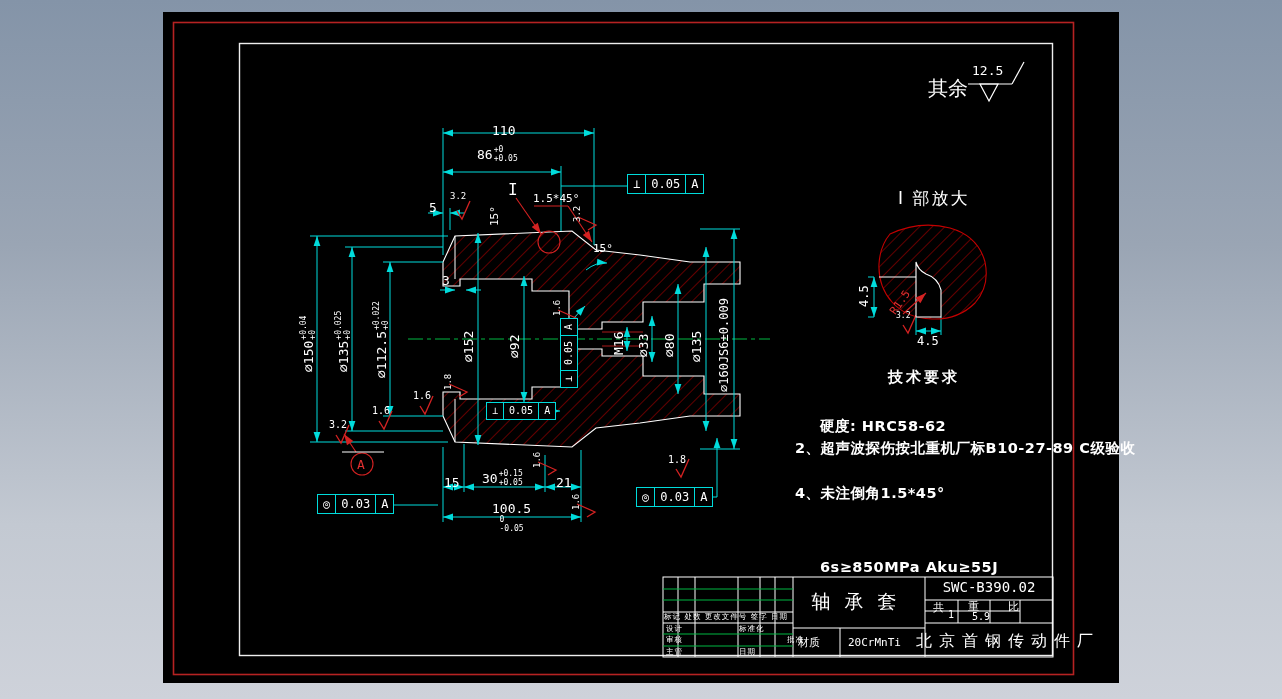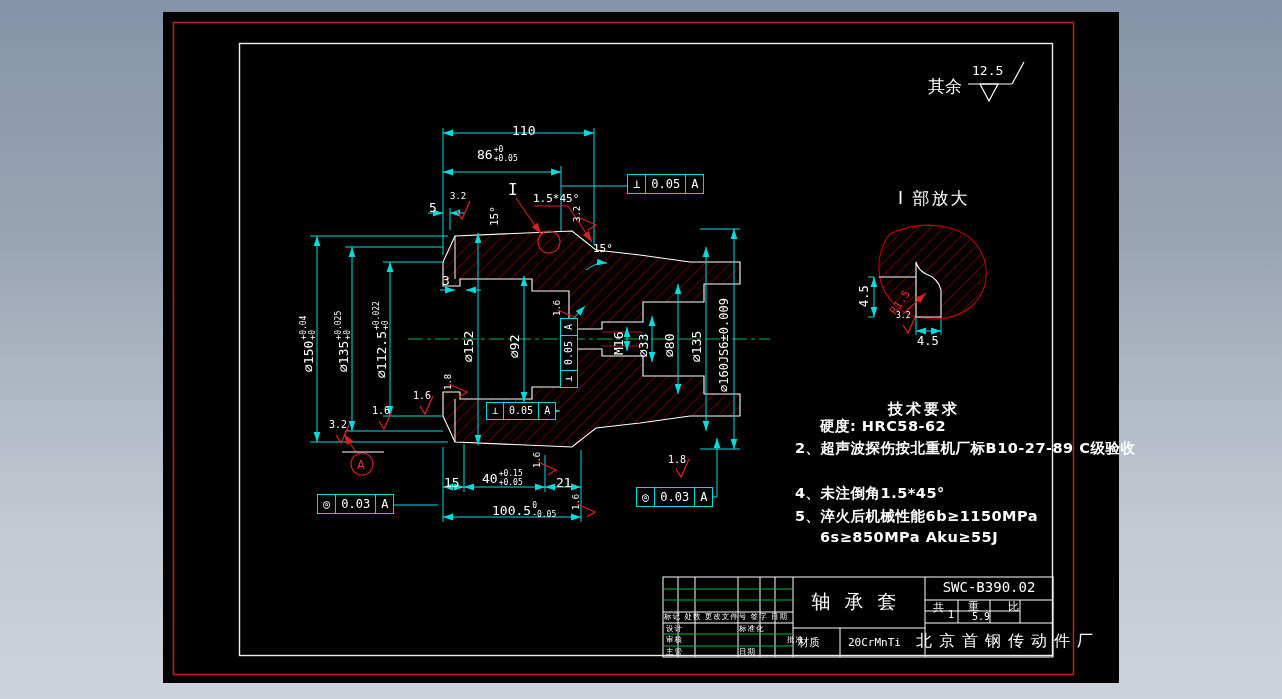--- a/index.html
+++ b/index.html
@@ -172,24 +172,24 @@
       <line x1="663" y1="623" x2="793" y2="623"></line>
       <g stroke="#00b843">
         <line x1="663" y1="589" x2="793" y2="589"></line>
         <line x1="663" y1="600" x2="793" y2="600"></line>
         <line x1="663" y1="634" x2="793" y2="634"></line>
         <line x1="663" y1="646" x2="793" y2="646"></line>
       </g>
     </g>
   </svg>
 
-  <div class="lbl cjk" style="left:928px;top:78px;font-size:17px;">其余</div>
+  <div class="lbl cjk" style="left:928px;top:78px;font-size:20px;">其余</div>
   <div class="lbl" style="left:972px;top:64px;font-size:13px;">12.5</div>
 
-  <div class="lbl" style="left:512px;top:124px;text-align:center;">110</div>
+  <div class="lbl" style="left:492px;top:124px;text-align:center;">110</div>
   <div class="lbl dimstack" style="left:477px;top:146px;">
     <span>86</span>
     <span class="tol">
         <i style="font-style:normal">+0</i>
         <i style="font-style:normal">+0.05</i>
       </span>
   </div>
   <div class="lbl" style="left:429px;top:201px;">5</div>
   <div class="lbl rot" style="left:489px;top:226px;font-size:11px;">15°</div>
   <div class="lbl" style="left:508px;top:182px;font-size:16px;">I</div>
@@ -222,28 +222,28 @@
   <div class="lbl rot" style="left:462px;top:362px;">∅152</div>
   <div class="lbl rot" style="left:508px;top:358px;">∅92</div>
   <div class="lbl rot" style="left:612px;top:355px;">M16</div>
   <div class="lbl rot" style="left:637px;top:357px;">∅33</div>
   <div class="lbl rot" style="left:663px;top:357px;">∅80</div>
   <div class="lbl rot" style="left:690px;top:362px;">∅135</div>
   <div class="lbl rot" style="left:718px;top:392px;font-size:12px;">∅160JS6±0.009</div>
 
   <div class="lbl" style="left:444px;top:476px;">15</div>
   <div class="lbl dimstack" style="left:482px;top:470px;">
-    <span>40</span>
+    <span>30</span>
     <span class="tol">
         <i style="font-style:normal">+0.15</i>
         <i style="font-style:normal">+0.05</i>
       </span>
   </div>
   <div class="lbl" style="left:556px;top:476px;">21</div>
-  <div class="lbl dimstack" style="left:492px;top:502px;">
+  <div class="lbl dimstack" style="left:492px;top:502px;flex-direction:column;">
     <span>100.5</span>
     <span class="tol">
         <i style="font-style:normal">0</i>
         <i style="font-style:normal">-0.05</i>
       </span>
   </div>
 
   <div class="fcf" style="left:627px;top:174px;">
     <span>⊥</span>
     <span>0.05</span>
@@ -281,26 +281,25 @@
   <div class="lbl rot" style="left:533px;top:468px;font-size:9px;">1.6</div>
   <div class="lbl rot" style="left:572px;top:510px;font-size:9px;">1.6</div>
   <div class="lbl" style="left:668px;top:455px;font-size:10px;">1.8</div>
   <div class="lbl" style="left:896px;top:312px;font-size:8px;">3.2</div>
 
   <div class="lbl cjk" style="left:898px;top:190px;font-size:17px;letter-spacing:2px;">I 部放大</div>
   <div class="lbl rot" style="left:858px;top:307px;font-size:12px;">4.5</div>
   <div class="lbl" style="left:917px;top:335px;font-size:12px;">4.5</div>
   <div class="lbl red" style="left:888px;top:310px;font-size:11px;transform:rotate(-55deg);transform-origin:0 0;">R1.5</div>
 
-  <div class="tech" style="left:888px;top:368px;font-size:15px;letter-spacing:3px;margin-top:32px;">技术要求</div>
+  <div class="tech" style="left:888px;top:368px;font-size:15px;letter-spacing:3px;">技术要求</div>
   <div class="tech" style="left:820px;top:417px;">硬度: HRC58-62</div>
   <div class="tech" style="left:795px;top:439px;">2、超声波探伤按北重机厂标B10-27-89 C级验收</div>
   <div class="tech" style="left:795px;top:484px;">4、未注倒角1.5*45°</div>
-  <div class="tech" style="left:795px;top:507px;">5、淬火后机械性能6b≥1150MPa</div>
-  <div class="tech" style="left:820px;top:529px;">6s≥850MPa Aku≥55J</div>
+  <div class="tech" style="left:820px;top:559px;">6s≥850MPa Aku≥55J</div>
 
   <div class="lbl cjk" style="left:795px;top:592px;width:122px;text-align:center;font-size:19px;letter-spacing:4px;">轴 承 套</div>
   <div class="lbl" style="left:928px;top:580px;width:122px;text-align:center;font-size:14px;">SWC-B390.02</div>
   <div class="lbl cjk" style="left:798px;top:637px;font-size:11px;">材质</div>
   <div class="lbl" style="left:848px;top:637px;font-size:11px;">20CrMnTi</div>
   <div class="lbl cjk" style="left:916px;top:633px;font-size:16px;letter-spacing:7px;">北京首钢传动件厂</div>
   <div class="lbl cjk" style="left:933px;top:602px;font-size:11px;">共</div>
   <div class="lbl" style="left:948px;top:610px;font-size:10px;">1</div>
   <div class="lbl cjk" style="left:968px;top:601px;font-size:11px;">重</div>
   <div class="lbl" style="left:972px;top:612px;font-size:10px;">5.9</div>

